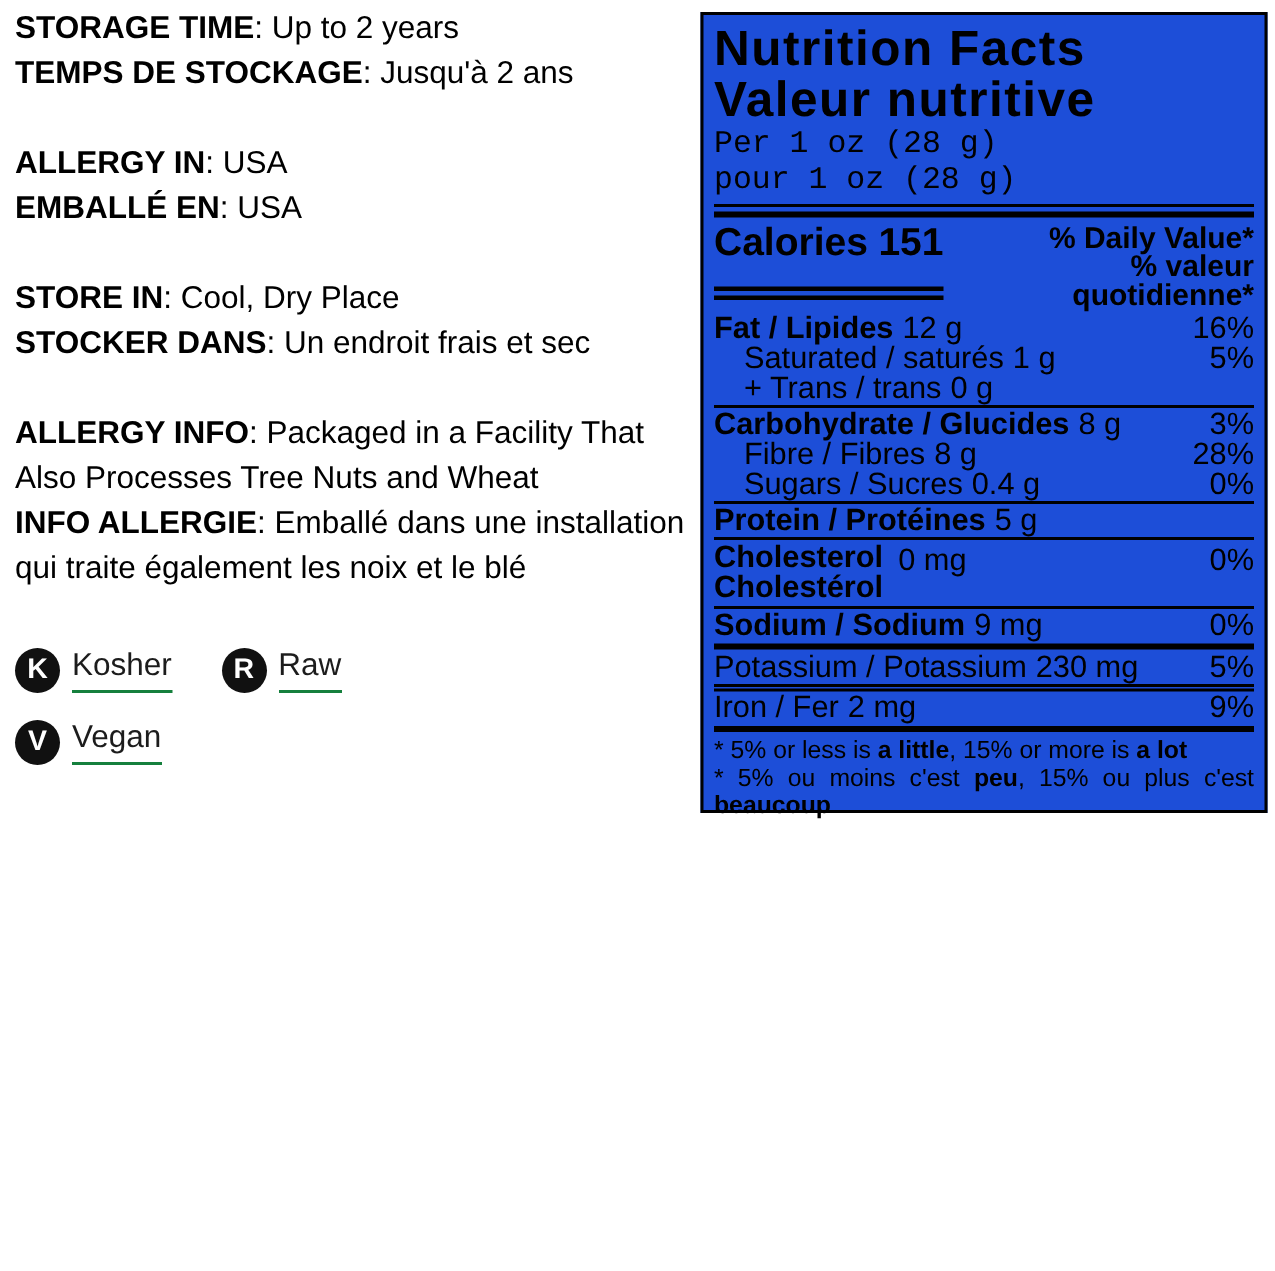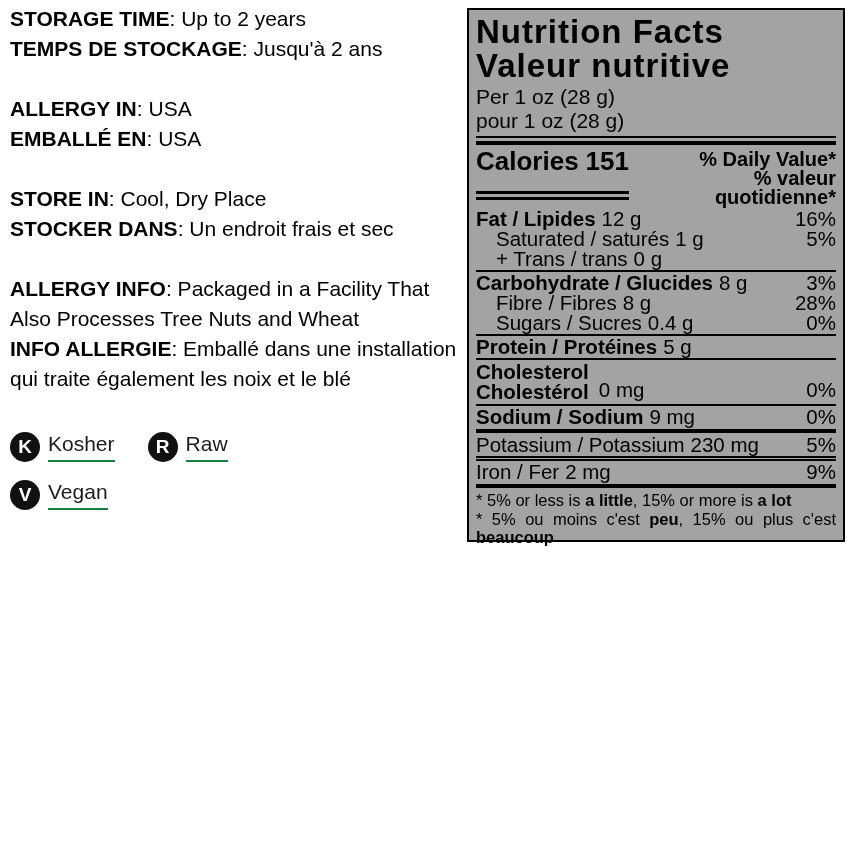--- a/index.html
+++ b/index.html
@@ -28,25 +28,25 @@
   }
   .badge-label {
     font-size:21px; color:#1c1c1c;
     padding-bottom:4px; border-bottom:2px solid #15803d;
   }
 
   
   .nfp {
     position:absolute; left:467px; top:8px;
     width:378px; height:534px;
-    border:2px solid #000; background:#a3a3a3;
+    border:2px solid #000; background:#1d4ed8;
     padding:5px 7px 0 7px;
   }
   .nfp-title { font-size:33px; line-height:34px; font-weight:bold; letter-spacing:1px; }
-  .nfp-serving { font-size:21px; line-height:24px; }
+  .nfp-serving { font-size:21px; line-height:24px;font-family:Liberation Mono, monospace; }
   .nfp-serving.first { margin-top:2px; }
 
   .bar-top { margin-top:3px; height:9px; border-top:2px solid #000; border-bottom:4px solid #000; }
 
   .cal-row { display:flex; justify-content:space-between; margin-top:3px; margin-bottom:2px; }
   .cal-left { width:fit-content; }
   .cal-text {
     font-size:26px; font-weight:bold; line-height:27px;
     display:block; padding-bottom:16px; border-bottom:3px solid #000;
   }
@@ -57,21 +57,21 @@
   .nrow { display:flex; align-items:baseline; font-size:20.5px; line-height:20px; }
   .nrow .nm { white-space:pre; }
   .nrow.b .nm { font-weight:bold; }
   .nrow.sub { padding-left:20px; }
   .amt { margin-left:6px; white-space:pre; }
   .dv { margin-left:auto; white-space:pre; }
 
   .sep { border-top:2px solid #000; margin:1px 0; }
   .sep-thick { height:4px; background:#000; margin:2px 0; }
 
-  .chol { display:flex; align-items:flex-end; padding:1px 0; }
+  .chol { display:flex; align-items:flex-start; padding:1px 0; }
   .chol-names { font-weight:bold; font-size:20.5px; line-height:20px; }
   .chol .amt { margin-left:10px; }
 
   .fn { font-size:16.5px; line-height:18.5px; }
   .fn.first { margin-top:3px; }
   .fn-fr1 { text-align:justify; text-align-last:justify; }
   .fn-fr2 { font-weight:bold; }
 </style>
 </head>
 <body>

